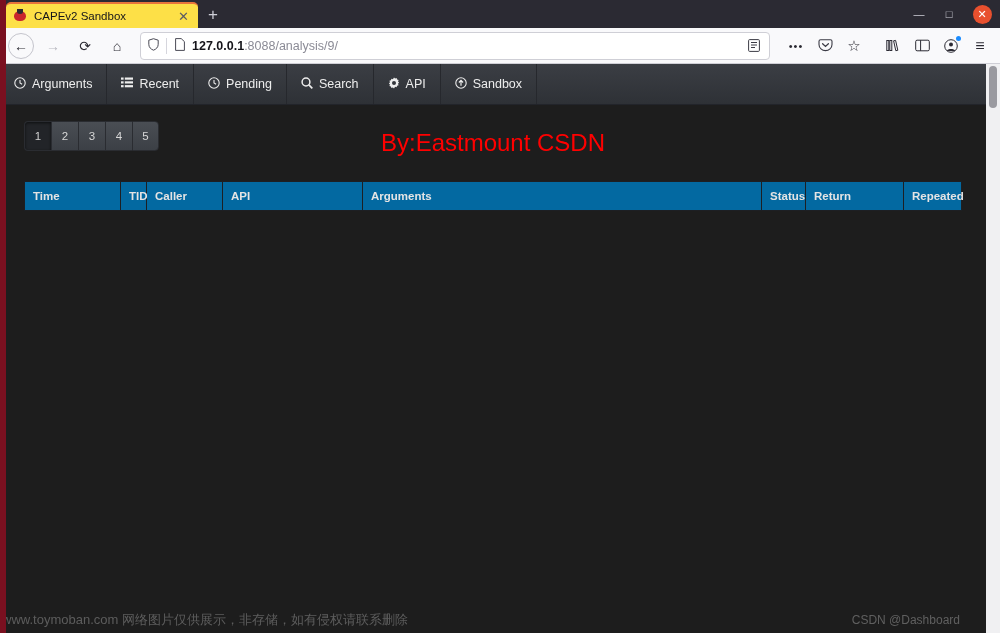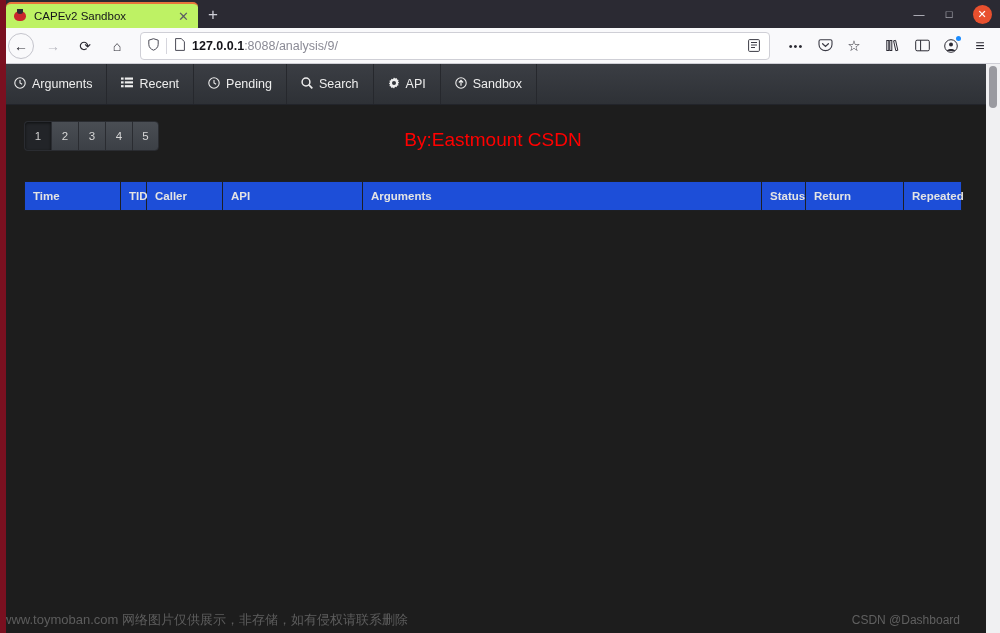--- a/index.html
+++ b/index.html
@@ -23,21 +23,21 @@
   }
 
   
   .tabstrip {
     height: 28px; background: #2b2a33;
     display: flex; align-items: flex-end;
     padding-left: 6px; position: relative; flex: 0 0 28px;
   }
   .tab {
     height: 26px; width: 192px;
-    background: #bef264;
+    background: #fde047;
     border-top: 2px solid #e8743b;
     border-radius: 5px 5px 0 0;
     display: flex; align-items: center;
     padding: 0 7px; gap: 7px;
     position: relative;
   }
   .tab-favicon {
     width: 14px; height: 14px; flex: 0 0 14px;
     position: relative;
   }
@@ -172,32 +172,32 @@
   }
   .pgbtn:first-child { border-radius: 4px 0 0 4px; }
   .pgbtn:last-child { border-right: 1px solid #2a2c31; border-radius: 0 4px 4px 0; }
   .pgbtn.active {
     background: #222428; color: #cfcfcf;
     box-shadow: inset 0 1px 3px rgba(0,0,0,.6);
   }
   .banner {
     position: absolute; left: 0; right: 0; top: 8px;
     text-align: center;
-    font-size: 19px; color: #ff0000; font-weight: 400;
+    font-size: 24px; color: #ff0000; font-weight: 400;
     font-family: "Liberation Sans", sans-serif;
   }
 
   
   table.calls {
     width: 100%; border-collapse: collapse;
     table-layout: fixed;
     font-size: 11.5px;
   }
   table.calls th {
-    background: #1d4ed8; color: #e4e4e4;
+    background: #0369a1; color: #e4e4e4;
     text-align: left; font-weight: bold;
     padding: 8px 8px; font-size: 11.5px;
     border: 1px solid #1d1f23;
     vertical-align: middle;
   }
 
   .c-time { width: 96px; }
   .c-tid  { width: 26px; }
   .c-caller { width: 76px; }
   .c-api  { width: 140px; }

